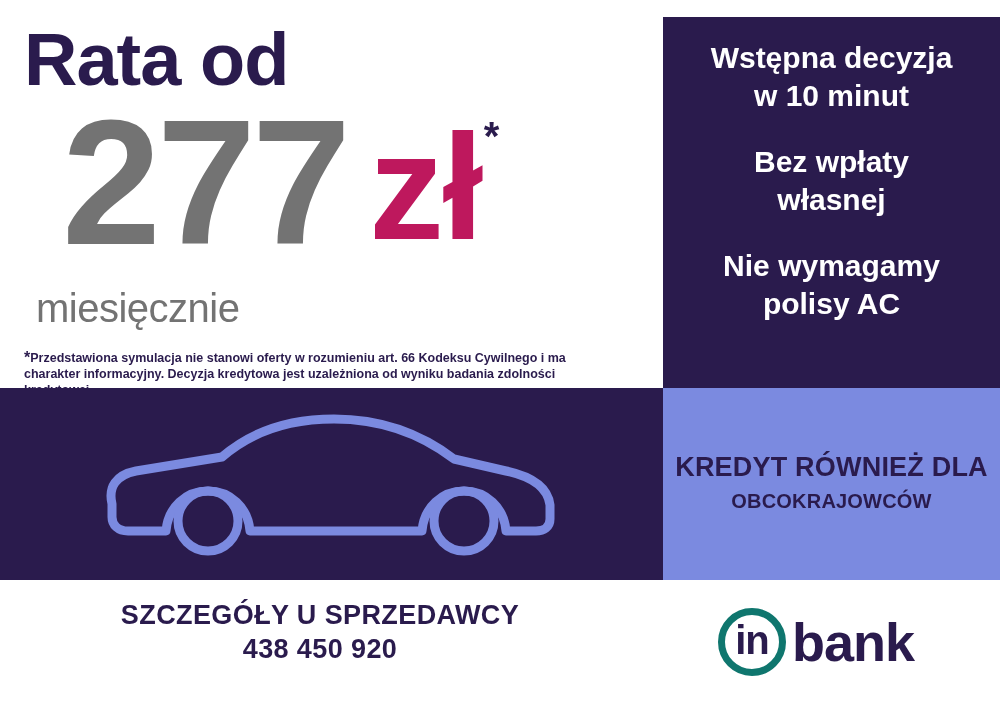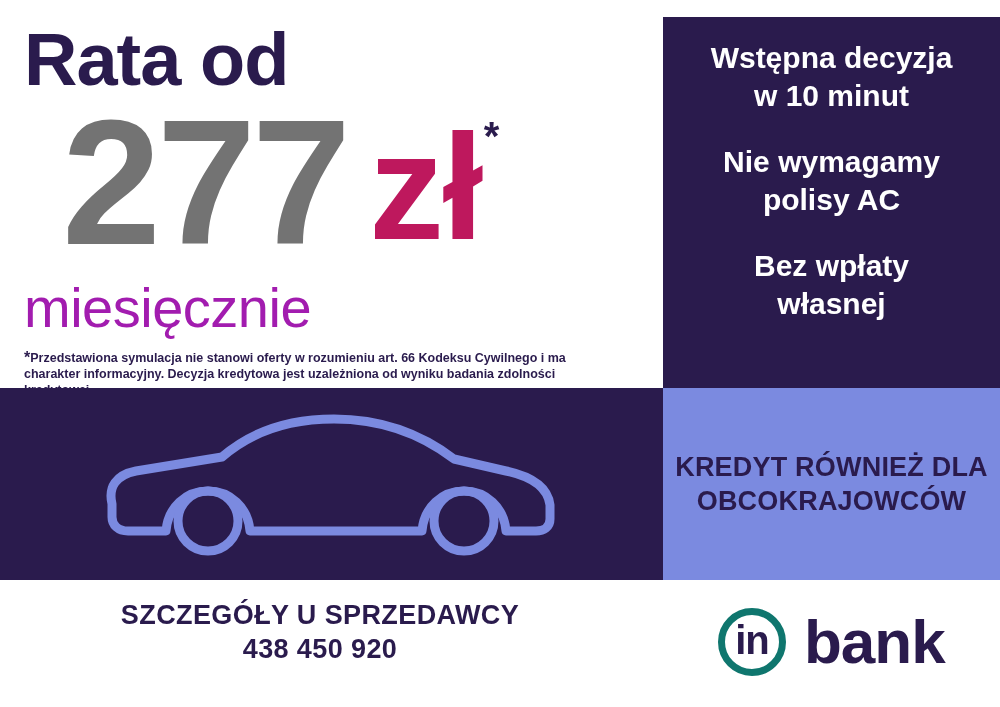--- a/index.html
+++ b/index.html
@@ -62,25 +62,25 @@
   }
   .price-asterisk {
     font-size: 40px;
     line-height: 40px;
     font-weight: 700;
     color: #2a1b4d;
     margin-left: 2px;
     margin-top: 18px;
   }
   .monthly {
-    font-size: 56px;
+    font-size: 40px;
     line-height: 60px;
     font-weight: 400;
-    color: #a21caf;
-    margin: 2px 0 0 2px;
+    color: #737373;
+    margin: 2px 0 0 14px;
     letter-spacing: -0.5px;
   }
   .disclaimer {
     margin: 12px 0 0 2px;
     width: 560px;
     font-size: 12.5px;
     line-height: 16px;
     color: #2a1b4d;
     font-weight: 600;
   }
@@ -147,21 +147,21 @@
     text-align: center;
     padding: 17px 10px;
   }
   .foreigners .line1 {
     font-size: 27px;
     line-height: 34px;
     font-weight: 700;
     letter-spacing: 0.2px;
   }
   .foreigners .line2 {
-    font-size: 27px;
+    font-size: 20px;
     line-height: 34px;
     font-weight: 700;
     letter-spacing: 0.2px;
   }
 
   
   .footer {
     position: absolute;
     left: 0;
     top: 580px;
@@ -202,24 +202,24 @@
     display: flex;
     align-items: center;
     justify-content: center;
     font-size: 40px;
     line-height: 40px;
     font-weight: 700;
     letter-spacing: -1px;
     padding-bottom: 4px;
   }
   .logo-text {
-    font-size: 62px;
+    font-size: 54px;
     line-height: 54px;
     font-weight: 700;
-    margin-left: 18px;
+    margin-left: 6px;
     letter-spacing: -1px;
   }
 </style>
 </head>
 <body>
 
 <div class="banner">
 
   <div class="promo-left">
     <div class="rata-od">Rata od</div>
@@ -227,22 +227,22 @@
       <span class="price-amount">277</span>
       <span class="price-currency">zł</span>
       <span class="price-asterisk">*</span>
     </div>
     <div class="monthly">miesięcznie</div>
     <div class="disclaimer"><span class="star">*</span><span>Przedstawiona symulacja nie stanowi oferty w rozumieniu art. 66 Kodeksu Cywilnego i ma charakter informacyjny. Decyzja kredytowa jest uzależniona od wyniku badania zdolności kredytowej.</span></div>
   </div>
 
   <div class="benefits">
     <div class="benefit">Wstępna decyzja<br>w 10 minut</div>
+    <div class="benefit">Bez wpłaty<br>własnej</div>
     <div class="benefit">Nie wymagamy<br>polisy AC</div>
-    <div class="benefit">Bez wpłaty<br>własnej</div>
   </div>
 
   <div class="car-panel">
     <span>
       <svg width="460" height="150" viewBox="0 0 460 150" fill="none" xmlns="http://www.w3.org/2000/svg">
         <path d="M10 95 C6 78 14 66 34 62 L120 48 C150 22 186 10 232 10 C280 10 318 24 352 50 L404 62 C432 68 446 80 448 96 L448 110 C448 118 442 122 434 122 L404 122 C402 98 384 82 362 82 C340 82 322 98 320 122 L148 122 C146 98 128 82 106 82 C84 82 66 98 64 122 L26 122 C16 122 10 116 10 108 Z" stroke="#7b8ae0" stroke-width="9" stroke-linejoin="round" fill="none"></path>
         <circle cx="106" cy="112" r="30" stroke="#7b8ae0" stroke-width="9" fill="none"></circle>
         <circle cx="362" cy="112" r="30" stroke="#7b8ae0" stroke-width="9" fill="none"></circle>
       </svg>
     </span>

